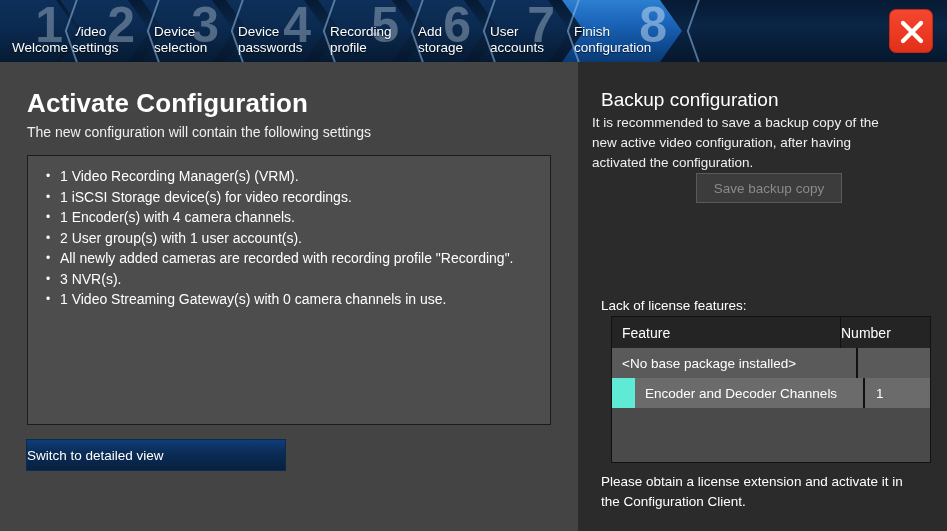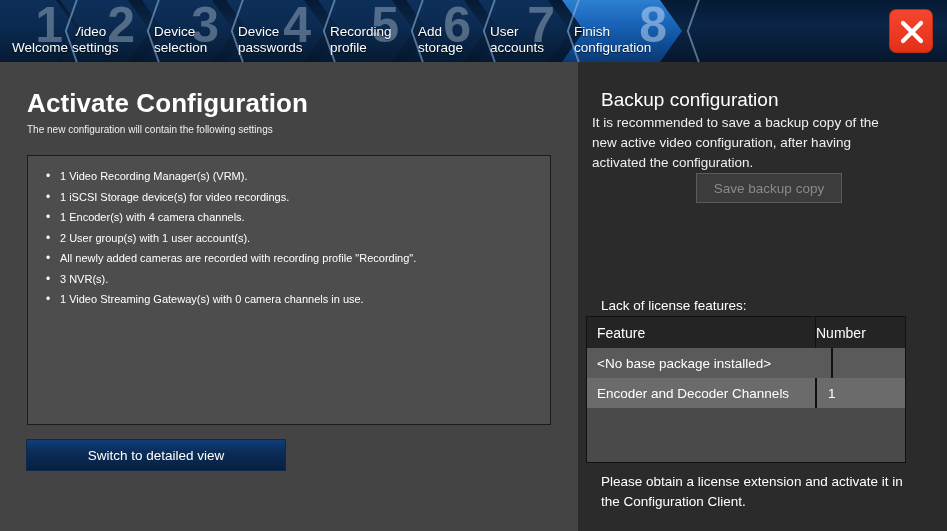--- a/index.html
+++ b/index.html
@@ -80,43 +80,43 @@
     background: #2b2b2b;
   }
 
   
   .page-title {
     position: absolute; left: 27px; top: 26px;
     font-size: 26px; color: #ffffff; font-weight: bold; letter-spacing: 0.1px;
   }
   .page-subtitle {
     position: absolute; left: 27px; top: 62px;
-    font-size: 10px; color: #f0f0f0;
+    font-size: 14px; color: #f0f0f0;
   }
   .settings-box {
     position: absolute; left: 27px; top: 93px; width: 524px; height: 270px;
     background: #4d4d4d; border: 1px solid #1c1c1c;
     overflow: hidden;
   }
   .settings-box ul { list-style: none; margin: 10px 0 0 0; padding: 0; }
   .settings-box li {
-    position: relative; font-size: 11px; color: #ffffff;
+    position: relative; font-size: 14px; color: #ffffff;
     line-height: 20.5px; padding-left: 32px;
   }
   .settings-box li::before {
     content: "\2022"; position: absolute; left: 18px; top: 0;
     color: #ffffff; font-size: 12px;
   }
 
   .detailed-view-button {
     position: absolute; left: 26px; top: 377px; width: 260px; height: 32px;
     background: linear-gradient(180deg, #0f3d78 0%, #0b2d58 40%, #07203f 100%);
     border: 1px solid #0a2a4e;
     color: #ffffff; font-size: 13.5px;
-    display: flex; align-items: center; justify-content: center;
+    display: flex; align-items: center; justify-content: flex-start;
     cursor: pointer;
   }
 
   
   .backup-title {
     position: absolute; left: 23px; top: 27px;
     font-size: 19px; color: #ffffff;
   }
   .backup-desc {
     position: absolute; left: 14px; top: 51px; width: 315px;
@@ -128,36 +128,36 @@
     color: #8a8a8a; font-size: 13.5px;
     display: flex; align-items: center; justify-content: center;
     cursor: default;
   }
 
   .license-label {
     position: absolute; left: 23px; top: 236px;
     font-size: 13.5px; color: #ffffff;
   }
   .license-table {
-    position: absolute; left: 8px; top: 254px; width: 320px; height: 147px;
+    position: absolute; left: 33px; top: 254px; width: 320px; height: 147px;
     border: 1px solid #111111; background: #5eead4;
   }
   .lt-head { display: flex; height: 31px; background: #242424; }
   .lt-head .c1 {
     width: 228px; color: #ffffff; font-size: 14px;
     display: flex; align-items: center; padding-left: 10px;
   }
   .lt-head .c2 {
     flex: 1; color: #ffffff; font-size: 14px;
     display: flex; align-items: center; 
     border-left: 1px solid #111111;
   }
   .lt-row { display: flex; height: 30px; }
   .lt-row.r0 { background: #5a5a5a; gap: 16px; }
-  .lt-row.r1 { background: #6b6b6b; }
+  .lt-row.r1 { background: #6b6b6b; margin-left: 23px; }
   .lt-row .c1 {
     width: 228px; color: #ffffff; font-size: 13.5px;
     display: flex; align-items: center; padding-left: 10px;
   }
   .lt-row .c2 {
     flex: 1; color: #ffffff; font-size: 13.5px;
     display: flex; align-items: center; padding-left: 11px;
     border-left: 2px solid #111111;
   }
   .lt-filler { background: #4a4a4a; height: 54px; }

